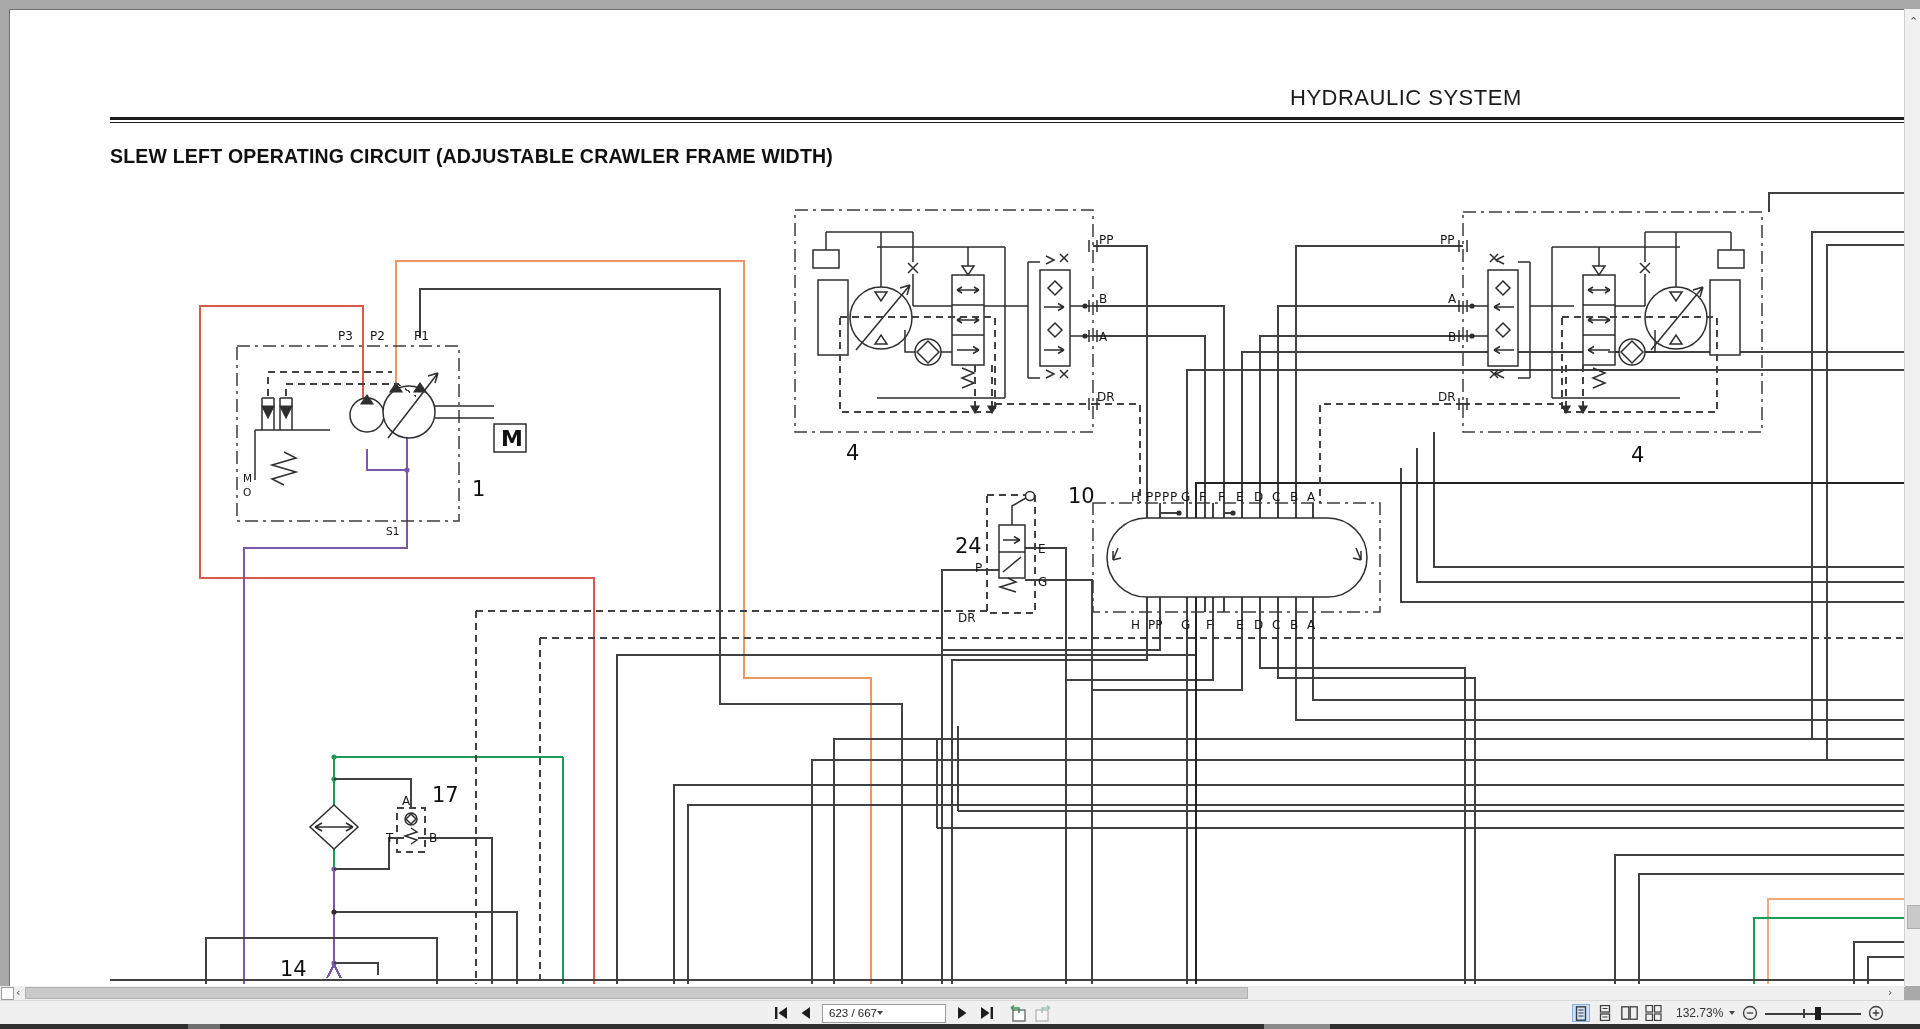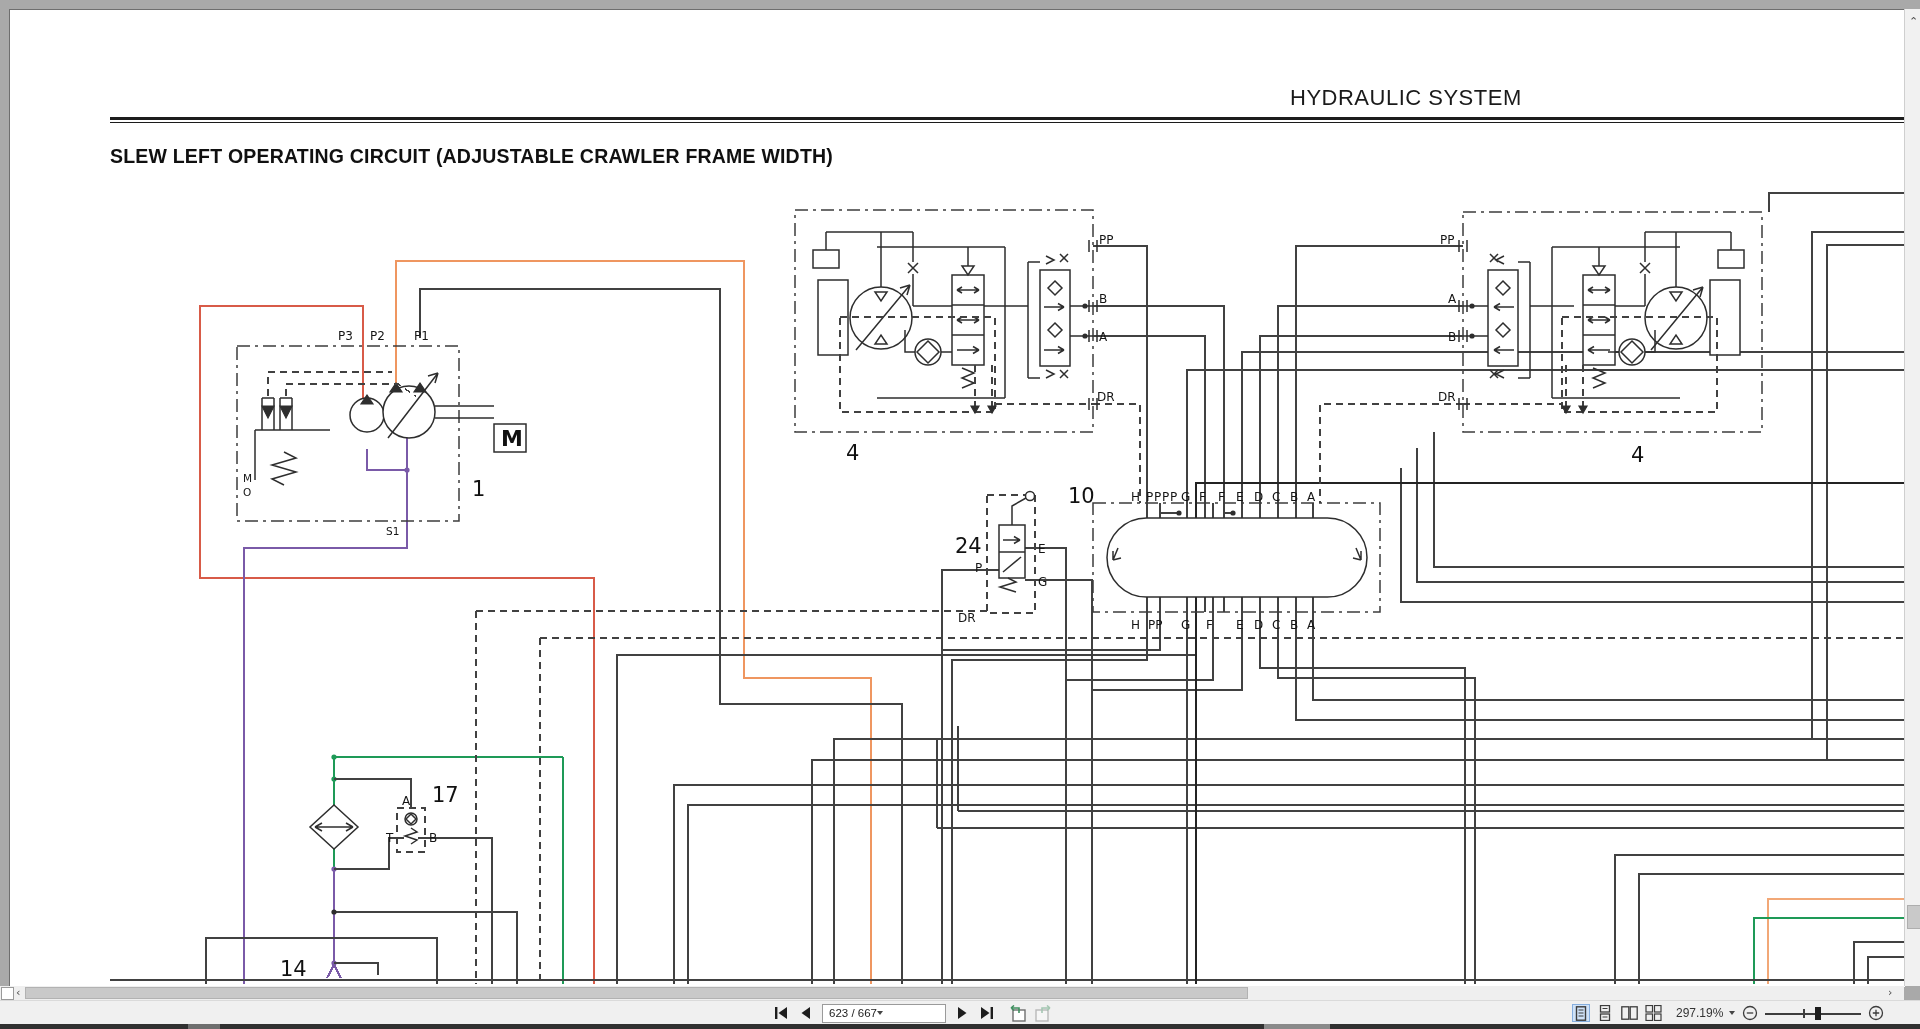--- a/index.html
+++ b/index.html
@@ -418,21 +418,21 @@
           </svg>
       </div>
       <div class="tbtn">
         <svg width="17" height="16" viewBox="0 0 17 16">
             <rect x="1" y="0.5" width="6.5" height="6.5" fill="none" stroke="#3c3c3c" stroke-width="1.2"></rect>
             <rect x="9.5" y="0.5" width="6.5" height="6.5" fill="none" stroke="#3c3c3c" stroke-width="1.2"></rect>
             <rect x="1" y="9" width="6.5" height="6.5" fill="none" stroke="#3c3c3c" stroke-width="1.2"></rect>
             <rect x="9.5" y="9" width="6.5" height="6.5" fill="none" stroke="#3c3c3c" stroke-width="1.2"></rect>
           </svg>
       </div>
-      <span id="zoom-label">297.19%</span>
+      <span id="zoom-label">132.73%</span>
       <span class="caret"></span>
       <div class="tbtn">
         <svg width="16" height="16" viewBox="0 0 16 16">
             <circle cx="8" cy="8" r="6.5" fill="none" stroke="#3c3c3c" stroke-width="1.3"></circle>
             <path d="M4.8,8 H11.2" stroke="#3c3c3c" stroke-width="1.3"></path>
           </svg>
       </div>
       <div id="slider">
         <div class="track"></div>
         <div class="mark"></div>

